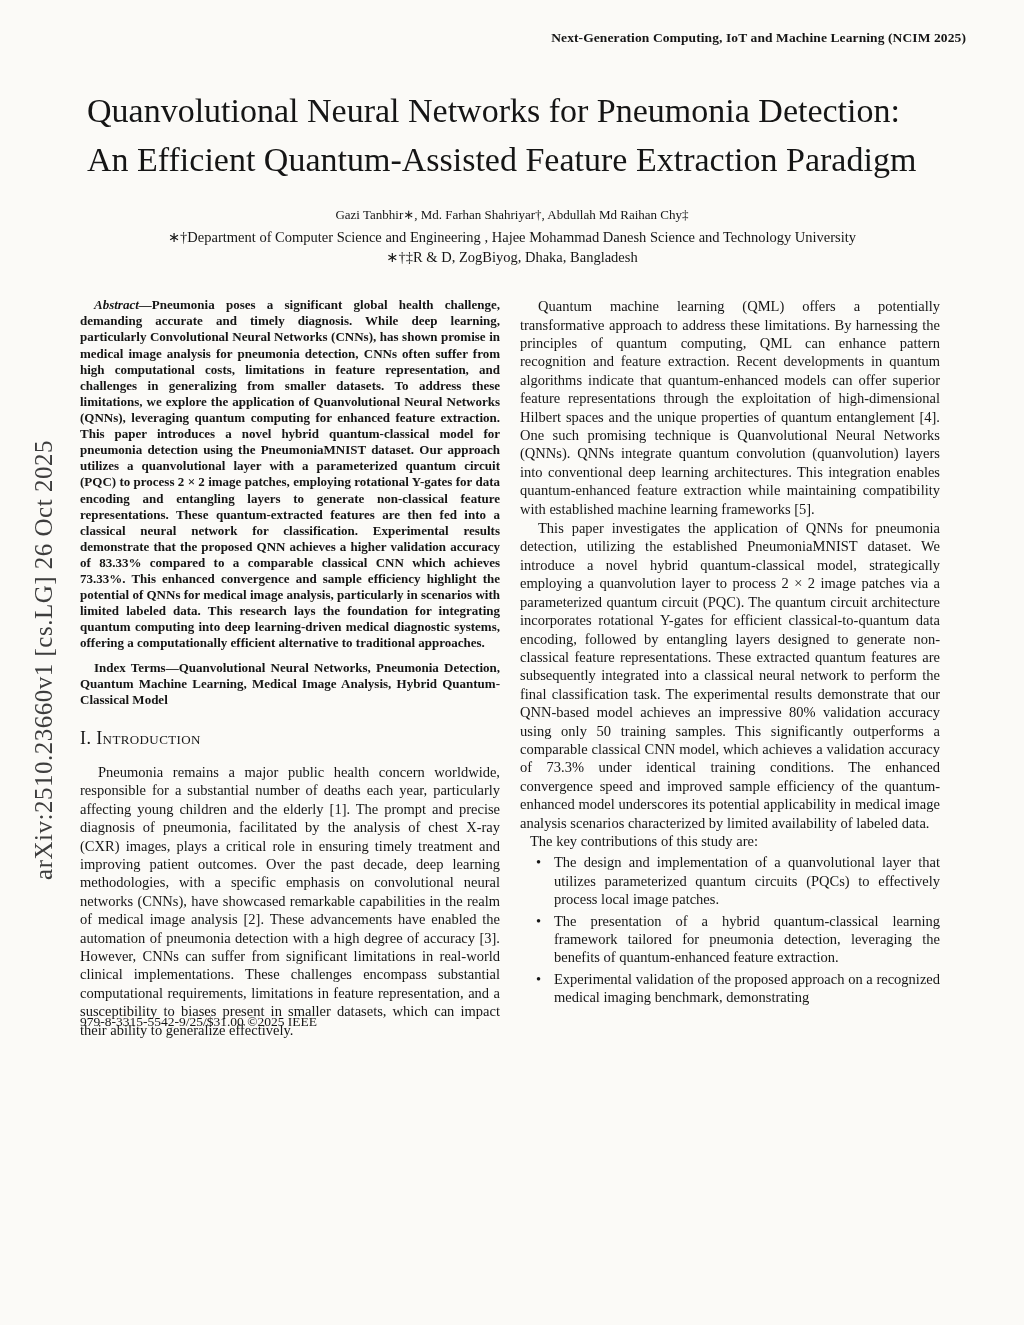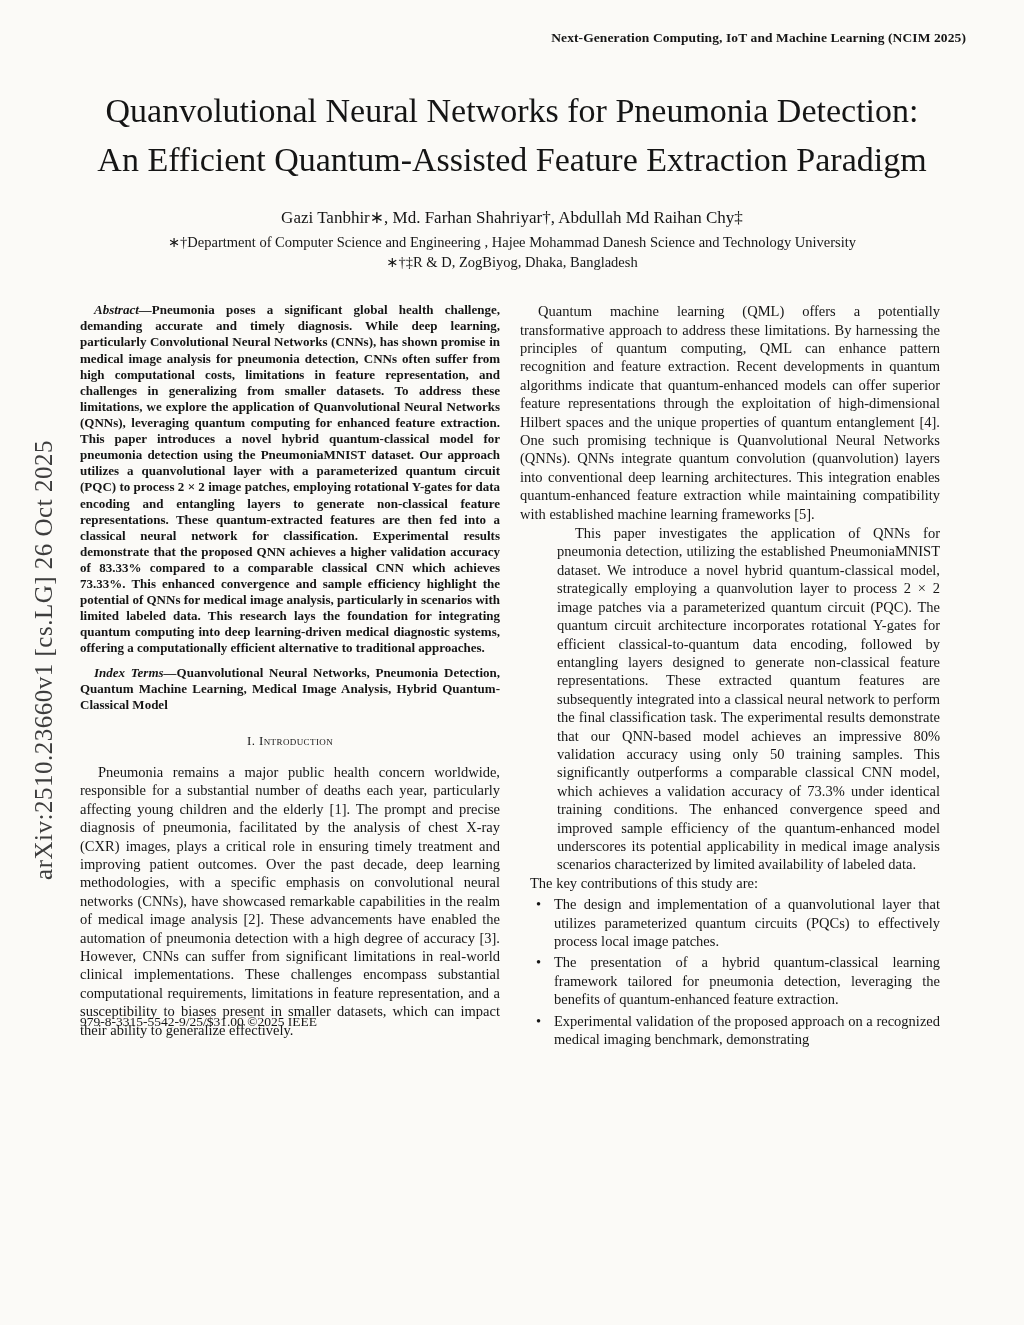--- a/index.html
+++ b/index.html
@@ -18,29 +18,29 @@
   .conf-header {
     position: absolute;
     top: 30px; right: 58px;
     font-size: 13.5px;
     font-weight: bold;
     letter-spacing: 0.1px;
   }
   .paper-title {
     margin: 56px auto 0 auto;
     max-width: 850px;
-    text-align: center;
+    text-align: left;
     font-size: 34px;
     font-weight: normal;
     line-height: 1.45;
   }
   .authors {
     margin-top: 22px;
     text-align: center;
-    font-size: 17px;
+    font-size: 13px;
   }
   .affiliations {
     margin-top: 4px;
     text-align: center;
     font-size: 14.5px;
     line-height: 1.4;
   }
   .columns {
     display: flex;
     gap: 20px;
@@ -57,36 +57,36 @@
     text-indent: 14px;
   }
   .abstract .abs-label { font-style: italic; }
   .index-terms {
     font-weight: bold;
     font-size: 13px;
     line-height: 1.24;
     text-indent: 14px;
     margin-top: 8px;
   }
-  .index-terms .it-label { font-style: italic; }
+  .index-terms .it-label { }
   .section-heading {
-    text-align: center;
+    text-align: left;
     text-indent: 0;
     font-variant: small-caps;
     font-weight: normal;
-    font-size: 13px;
+    font-size: 18px;
     margin: 20px 0 14px 0;
     letter-spacing: 0.4px;
   }
   p.body {
     font-size: 14.5px;
     line-height: 1.27;
     text-indent: 18px;
   }
-  p.body + p.body { margin-top: 1px; margin-left: 37px; }
+  p.body + p.body { margin-top: 1px; }
   .contrib-intro {
     font-size: 14.5px;
     line-height: 1.27;
     text-indent: 10px;
   }
   ul.contrib-list {
     list-style: none;
     margin-top: 2px;
   }
   ul.contrib-list li {

